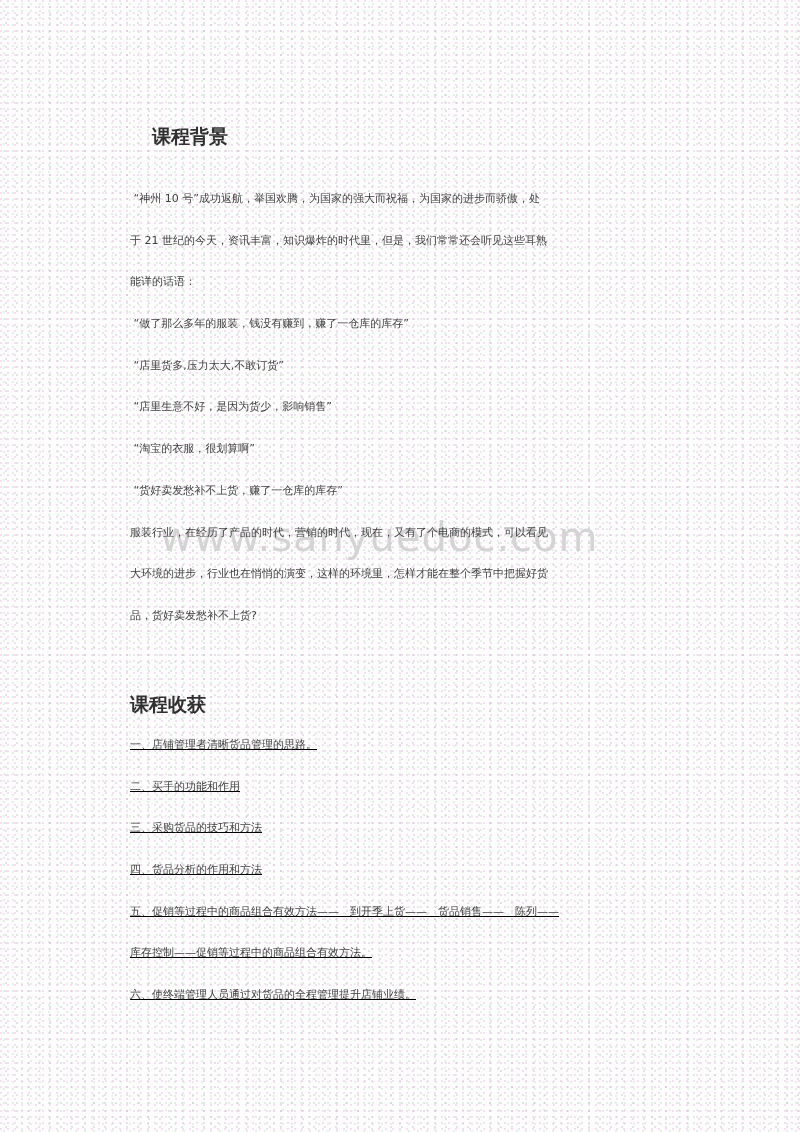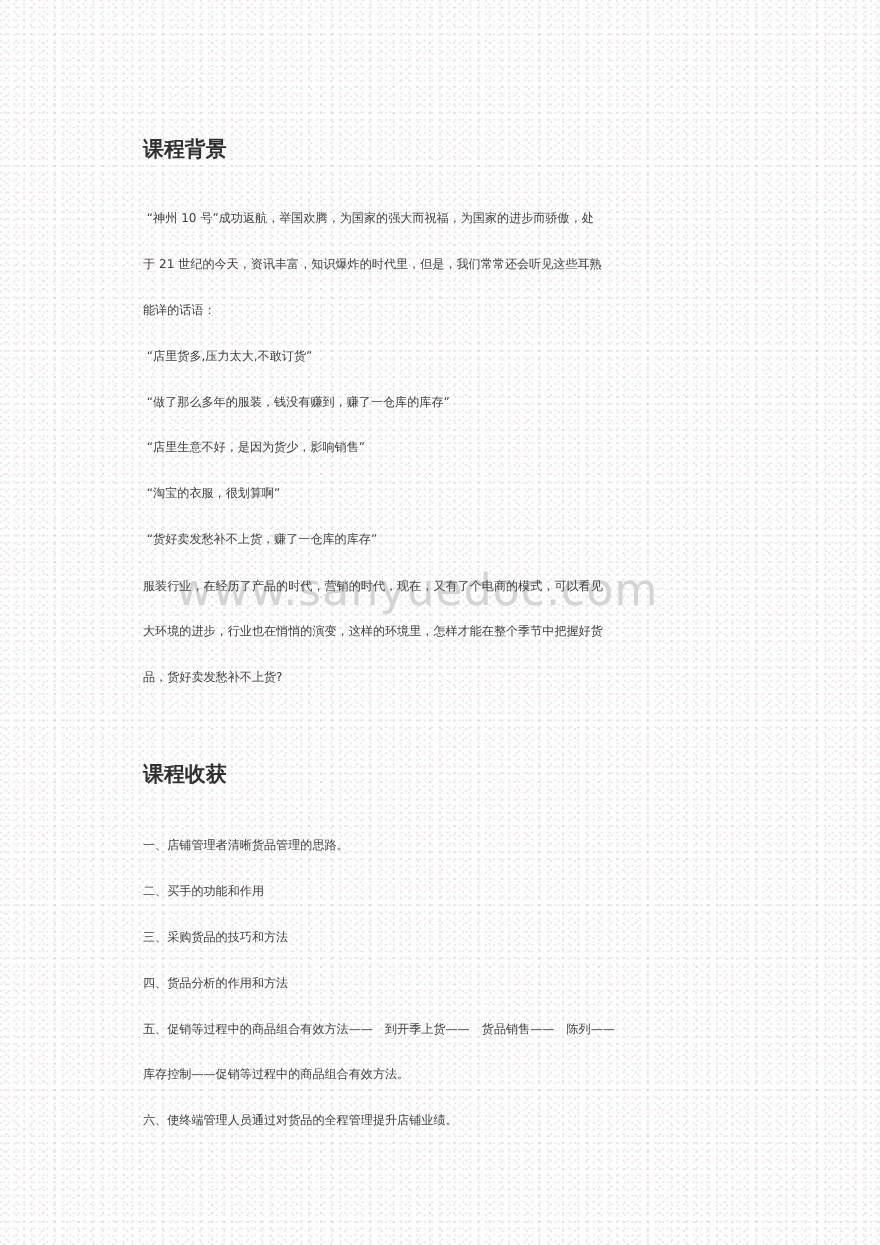--- a/index.html
+++ b/index.html
@@ -35,29 +35,29 @@
   .heading {
     position: absolute;
     left: 130px;
     margin: 0;
     font-size: 19px;
     line-height: 26px;
     font-weight: bold;
     color: #303030;
     white-space: pre;
   }
-  .sec1-heading { top: 123px; }
+  .sec1-heading { top: 123px; margin-left: 22px; }
   .sec2-heading { top: 667px; margin-top: 24px; }
   .lines {
     position: absolute;
     left: 130px;
     width: 600px;
   }
   .sec1-lines { top: 178px; }
-  .sec2-lines { top: 748px; }
+  .sec2-lines { top: 724px; text-decoration: underline; }
   .line {
     height: 41.7px;
     line-height: 41.7px;
     font-size: 11px;
     color: #3e3e3e;
     white-space: pre;
   }
 </style>
 </head>
 <body>
@@ -67,22 +67,22 @@
   <div class="watermark">www.sanyuedoc.com</div>
 
   <div class="content-layer">
 
     <h1 class="heading sec1-heading">课程背景</h1>
 
     <div class="lines sec1-lines">
       <div class="line"> “神州 10 号”成功返航，举国欢腾，为国家的强大而祝福，为国家的进步而骄傲，处</div>
       <div class="line">于 21 世纪的今天，资讯丰富，知识爆炸的时代里，但是，我们常常还会听见这些耳熟</div>
       <div class="line">能详的话语：</div>
+      <div class="line"> “做了那么多年的服装，钱没有赚到，赚了一仓库的库存”</div>
       <div class="line"> “店里货多,压力太大,不敢订货”</div>
-      <div class="line"> “做了那么多年的服装，钱没有赚到，赚了一仓库的库存”</div>
       <div class="line"> “店里生意不好，是因为货少，影响销售”</div>
       <div class="line"> “淘宝的衣服，很划算啊”</div>
       <div class="line"> “货好卖发愁补不上货，赚了一仓库的库存”</div>
       <div class="line">服装行业，在经历了产品的时代，营销的时代，现在，又有了个电商的模式，可以看见</div>
       <div class="line">大环境的进步，行业也在悄悄的演变，这样的环境里，怎样才能在整个季节中把握好货</div>
       <div class="line">品，货好卖发愁补不上货?</div>
     </div>
 
     <h1 class="heading sec2-heading">课程收获</h1>
 

